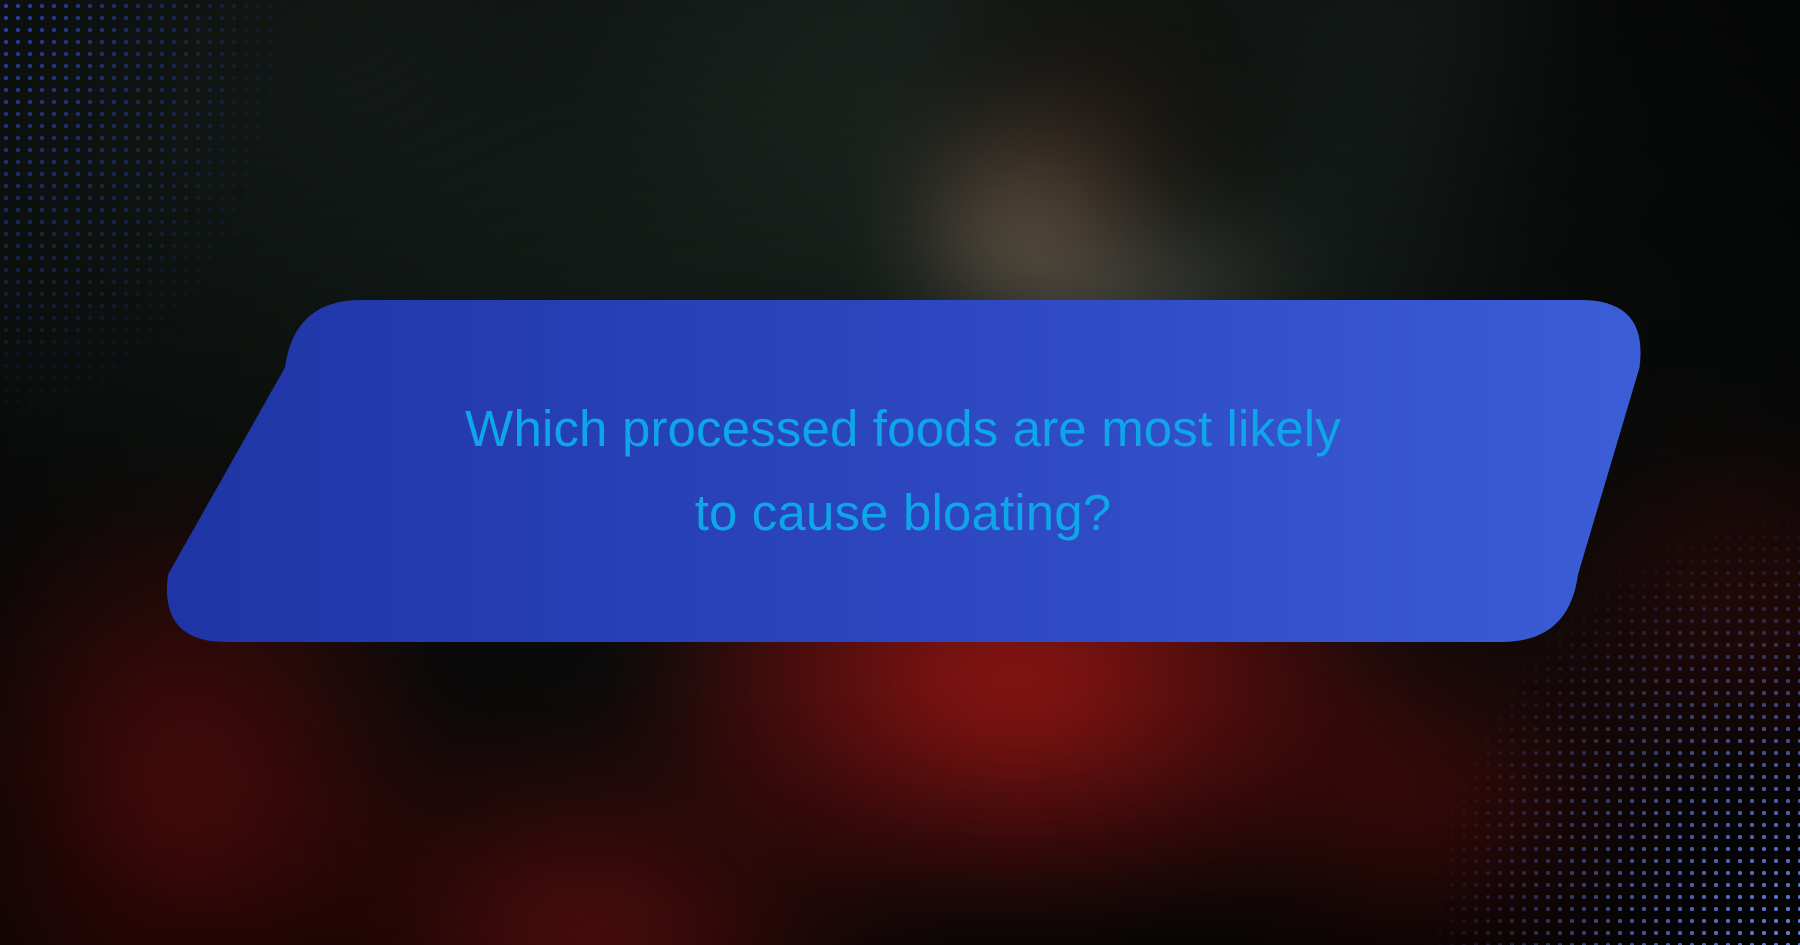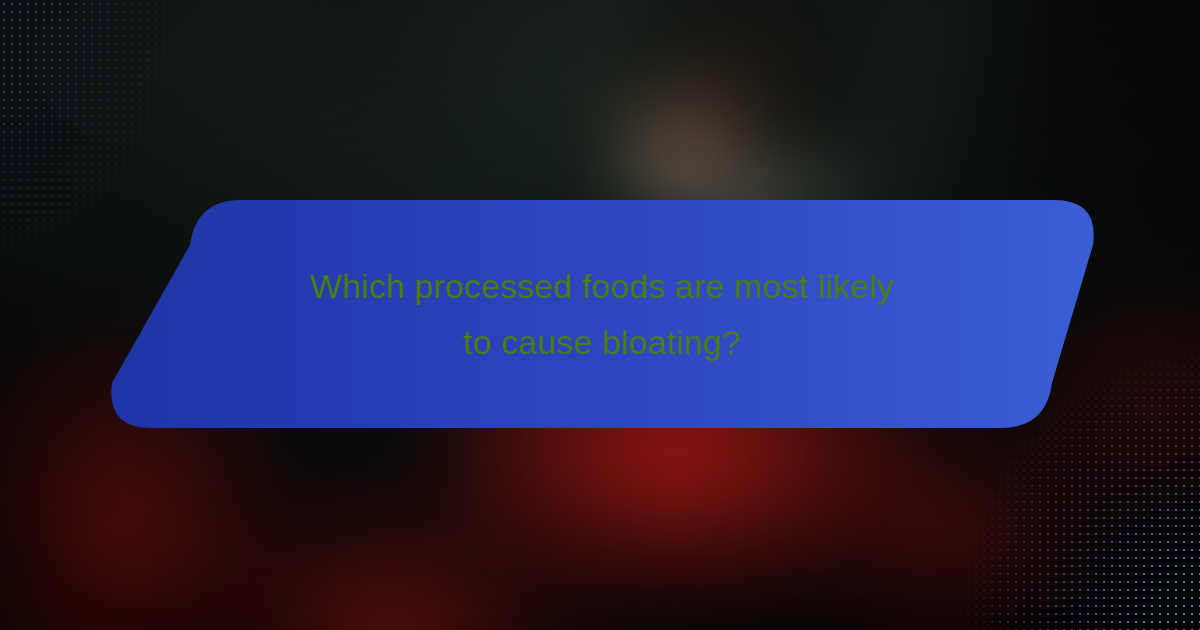--- a/index.html
+++ b/index.html
@@ -87,21 +87,21 @@
     height: 100%;
     display: block;
   }
   .banner-text {
     position: absolute;
     inset: 0;
     display: flex;
     align-items: center;
     justify-content: center;
     text-align: center;
-    color: #4d7c0f;
+    color: #0ea5e9;
     font-size: 34px;
     line-height: 56px;
     font-weight: 400;
     letter-spacing: .1px;
     padding: 0 70px;
     box-sizing: border-box;
     max-width: 740px;
     margin: 0 auto;
   }
 </style>

